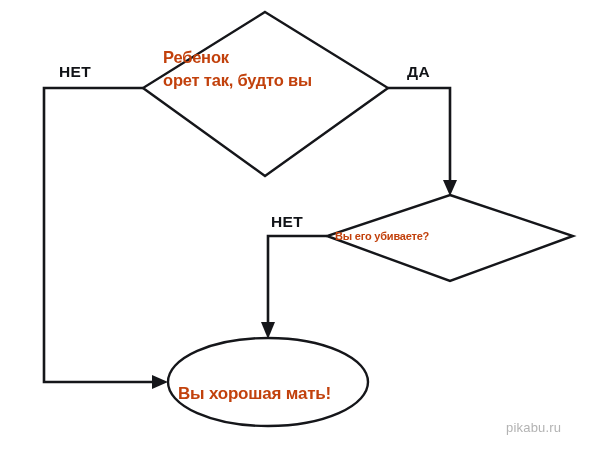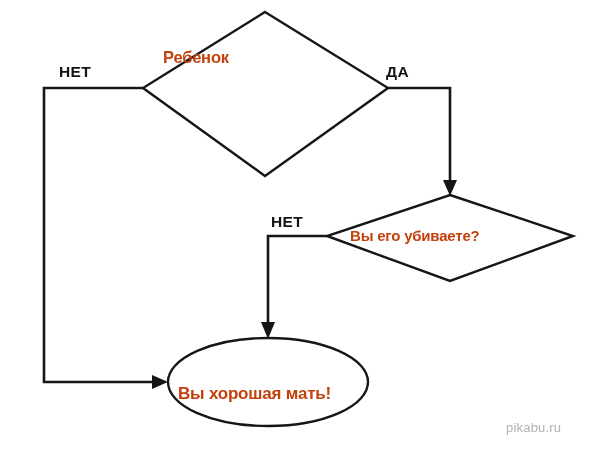--- a/index.html
+++ b/index.html
@@ -52,45 +52,45 @@
     pointer-events: none;
   }
   #diamond-1-text {
     left: 163px;
     top: 46px;
     width: 204px;
     font-size: 16.5px;
     line-height: 23px;
   }
   #diamond-2-text {
-    left: 350px;
+    left: 335px;
     top: 225px;
     width: 200px;
-    font-size: 15px;
+    font-size: 11px;
     line-height: 22px;
   }
   #ellipse-text {
     left: 178px;
     top: 383px;
     width: 180px;
     font-size: 17px;
     line-height: 22px;
   }
   .edge-label {
     position: absolute;
     color: #111317;
     font-weight: bold;
     font-size: 15.5px;
     font-family: "Liberation Sans", sans-serif;
     letter-spacing: 0.4px;
     white-space: nowrap;
     text-align: center;
   }
   #label-no-1 { left: 59px;  top: 63px; }
-  #label-yes-1 { left: 386px; top: 63px; }
+  #label-yes-1 { left: 407px; top: 63px; }
   #label-no-2 { left: 271px; top: 213px; }
   #watermark {
     position: absolute;
     left: 506px;
     top: 420px;
     font-size: 13px;
     font-weight: normal;
     color: #b3b3b3;
     font-family: "Liberation Sans", sans-serif;
     letter-spacing: 0.2px;
@@ -115,20 +115,21 @@
 
     <path class="connector" d="M 388,88 L 450,88 L 450,184"></path>
     <polygon class="arrowhead" points="450,196 443,180 457,180"></polygon>
 
     <path class="connector" d="M 327,236 L 268,236 L 268,326"></path>
     <polygon class="arrowhead" points="268,339 261,322 275,322"></polygon>
   </svg>
 
   <div class="node-text" id="diamond-1-text">
     <div>Ребенок</div>
+    <div>орет так, будто вы</div>
   </div>
 
   <div class="node-text" id="diamond-2-text">Вы его убиваете?</div>
 
   <div class="node-text" id="ellipse-text">Вы хорошая мать!</div>
 
   <div class="edge-label" id="label-no-1">НЕТ</div>
   <div class="edge-label" id="label-yes-1">ДА</div>
   <div class="edge-label" id="label-no-2">НЕТ</div>
 

